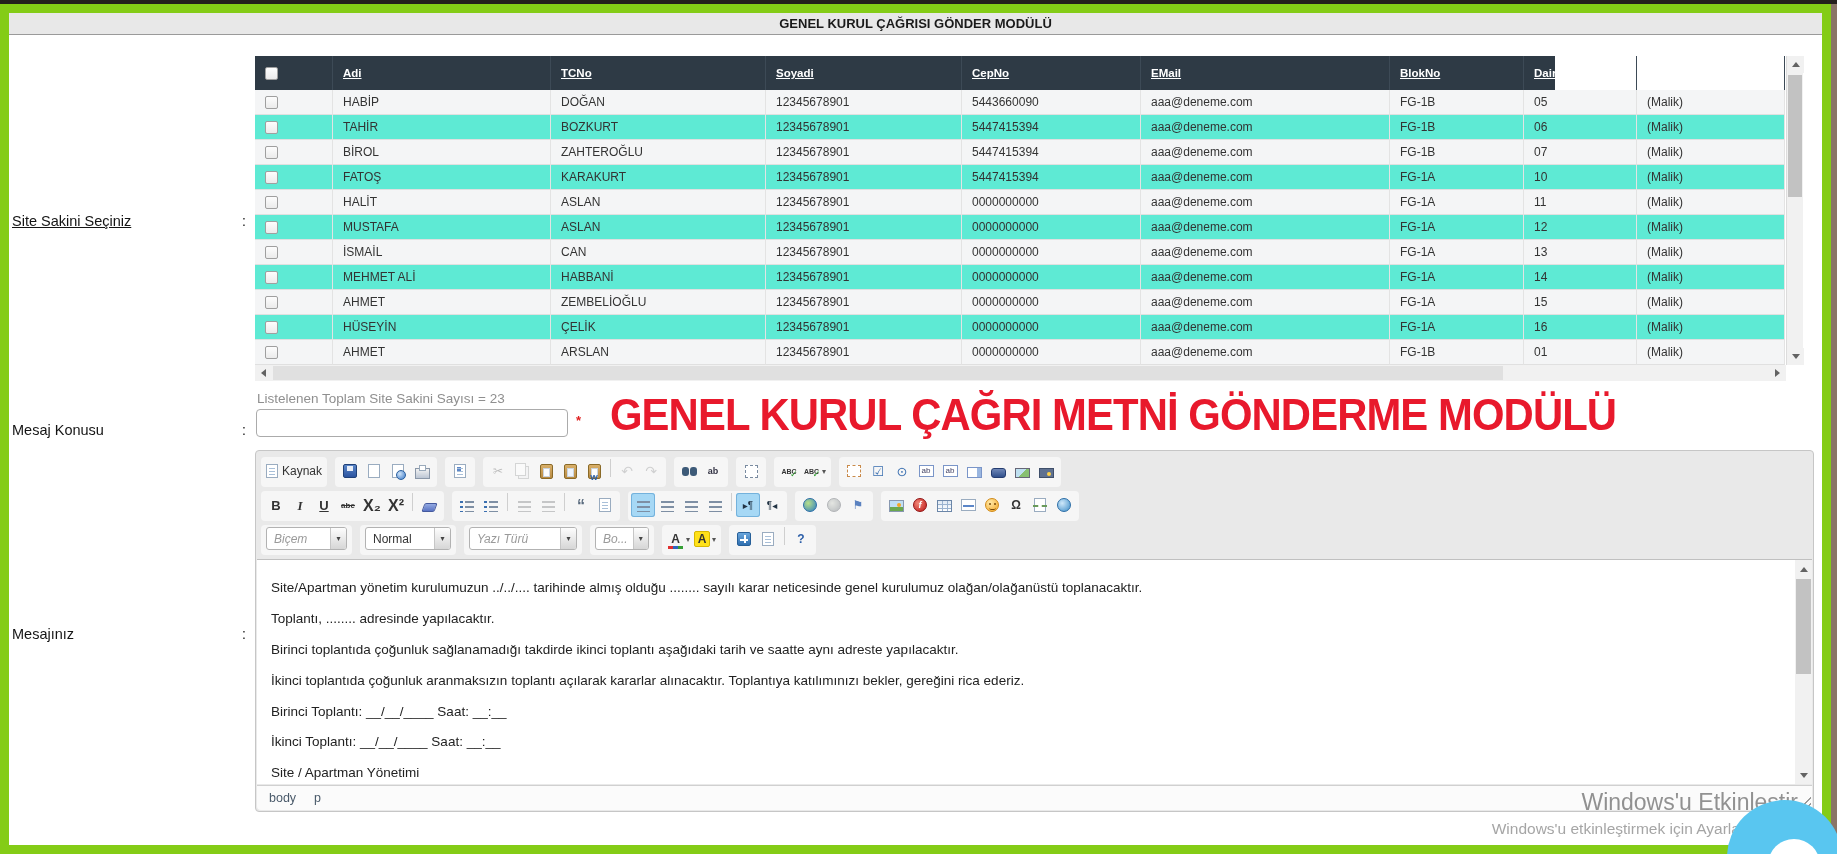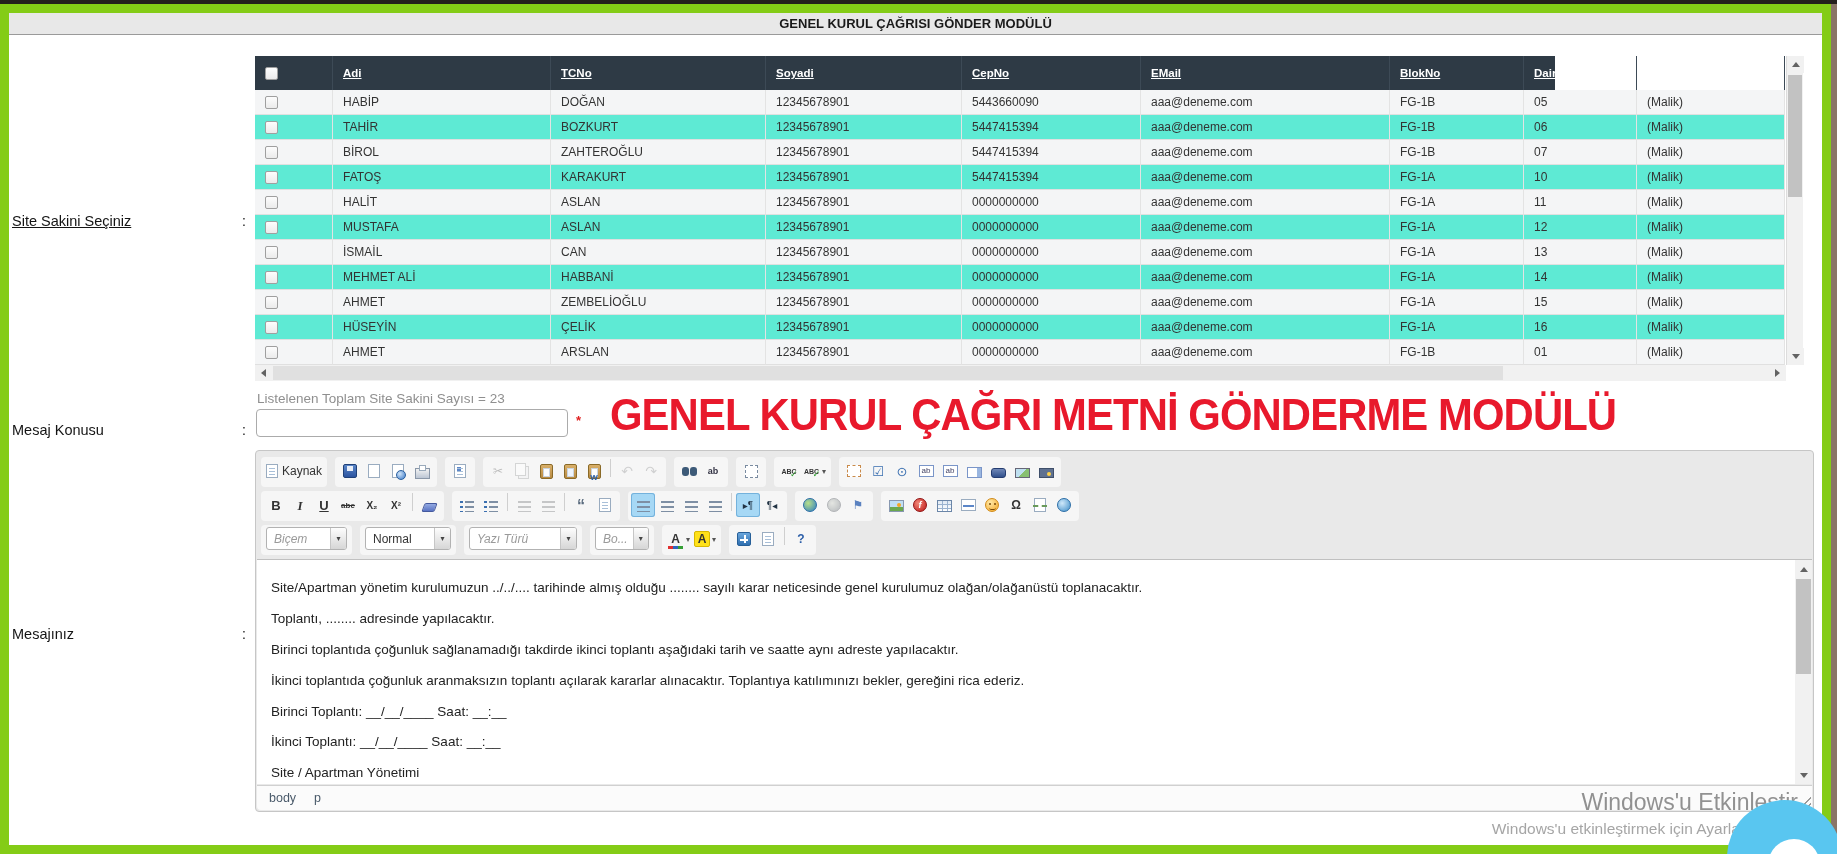--- a/index.html
+++ b/index.html
@@ -112,21 +112,21 @@
   .i-selectfield { width:15px; height:11px; border:1px solid #7a95c8; background:#fff; margin-top:3px; }
   .i-selectfield::after { content:""; position:absolute; right:0; top:0; bottom:0; width:4px; background:#9ab6e0; }
   .i-formbutton { width:15px; height:10px; border-radius:3px; background:linear-gradient(#7088b8,#31508c); border:1px solid #243c70; margin-top:3px; }
   .i-imagebutton { width:15px; height:10px; border:1px solid #667; background:linear-gradient(135deg,#bfe0f0 50%,#88c070 50%); margin-top:3px; }
   .i-hiddenfield { width:15px; height:10px; background:#5f7190; border:1px solid #3f4f6a; margin-top:3px; }
   .i-hiddenfield::after { content:""; position:absolute; right:2px; top:3px; width:4px; height:4px; border-radius:50%; background:#ffd24a; }
   .i-bold { font-size:13px; }
   .i-italic { font-style:italic; font-family:"Liberation Serif",serif; font-size:13px; }
   .i-underline { text-decoration:underline; font-size:13px; }
   .i-strike { font-size:8px; text-decoration:line-through; }
-  .i-subscript,.i-superscript { font-size:10px; }
+  .i-subscript,.i-superscript { font-size:16px; }
   .i-removeformat { width:13px; height:9px; background:linear-gradient(#93a9e2,#5a74c4); transform:skewX(-20deg); border-radius:2px; border:1px solid #44599e; margin-top:4px; }
   .i-numberedlist,.i-bulletedlist { width:14px; height:11px;
      background-image:repeating-linear-gradient(to bottom,#3a6fb0 0 2px,transparent 2px 5px),repeating-linear-gradient(to bottom,#7e8fa4 0 2px,transparent 2px 5px);
      background-size:3px 100%,9px 100%; background-position:0 0,5px 0; background-repeat:no-repeat; margin-top:3px; }
   .i-outdent,.i-indent,.i-alignleft,.i-aligncenter,.i-alignright,.i-alignjustify
    { width:13px; height:11px; background:repeating-linear-gradient(to bottom,#7e8fa4 0 2px,transparent 2px 5px); margin-top:3px; }
   .i-blockquote { font-size:16px; color:#5a6b7e; }
   .i-dirltr,.i-dirrtl { font-size:10px; color:#234; font-weight:normal; white-space:nowrap; }
   .i-link,.i-unlink { width:14px; height:14px; border-radius:50%; background:radial-gradient(circle at 35% 35%,#b8e08a,#2f7fc0); border:1px solid #2a6da6; }
   .i-anchor { font-size:12px; color:#5b82c0; font-weight:normal; }

